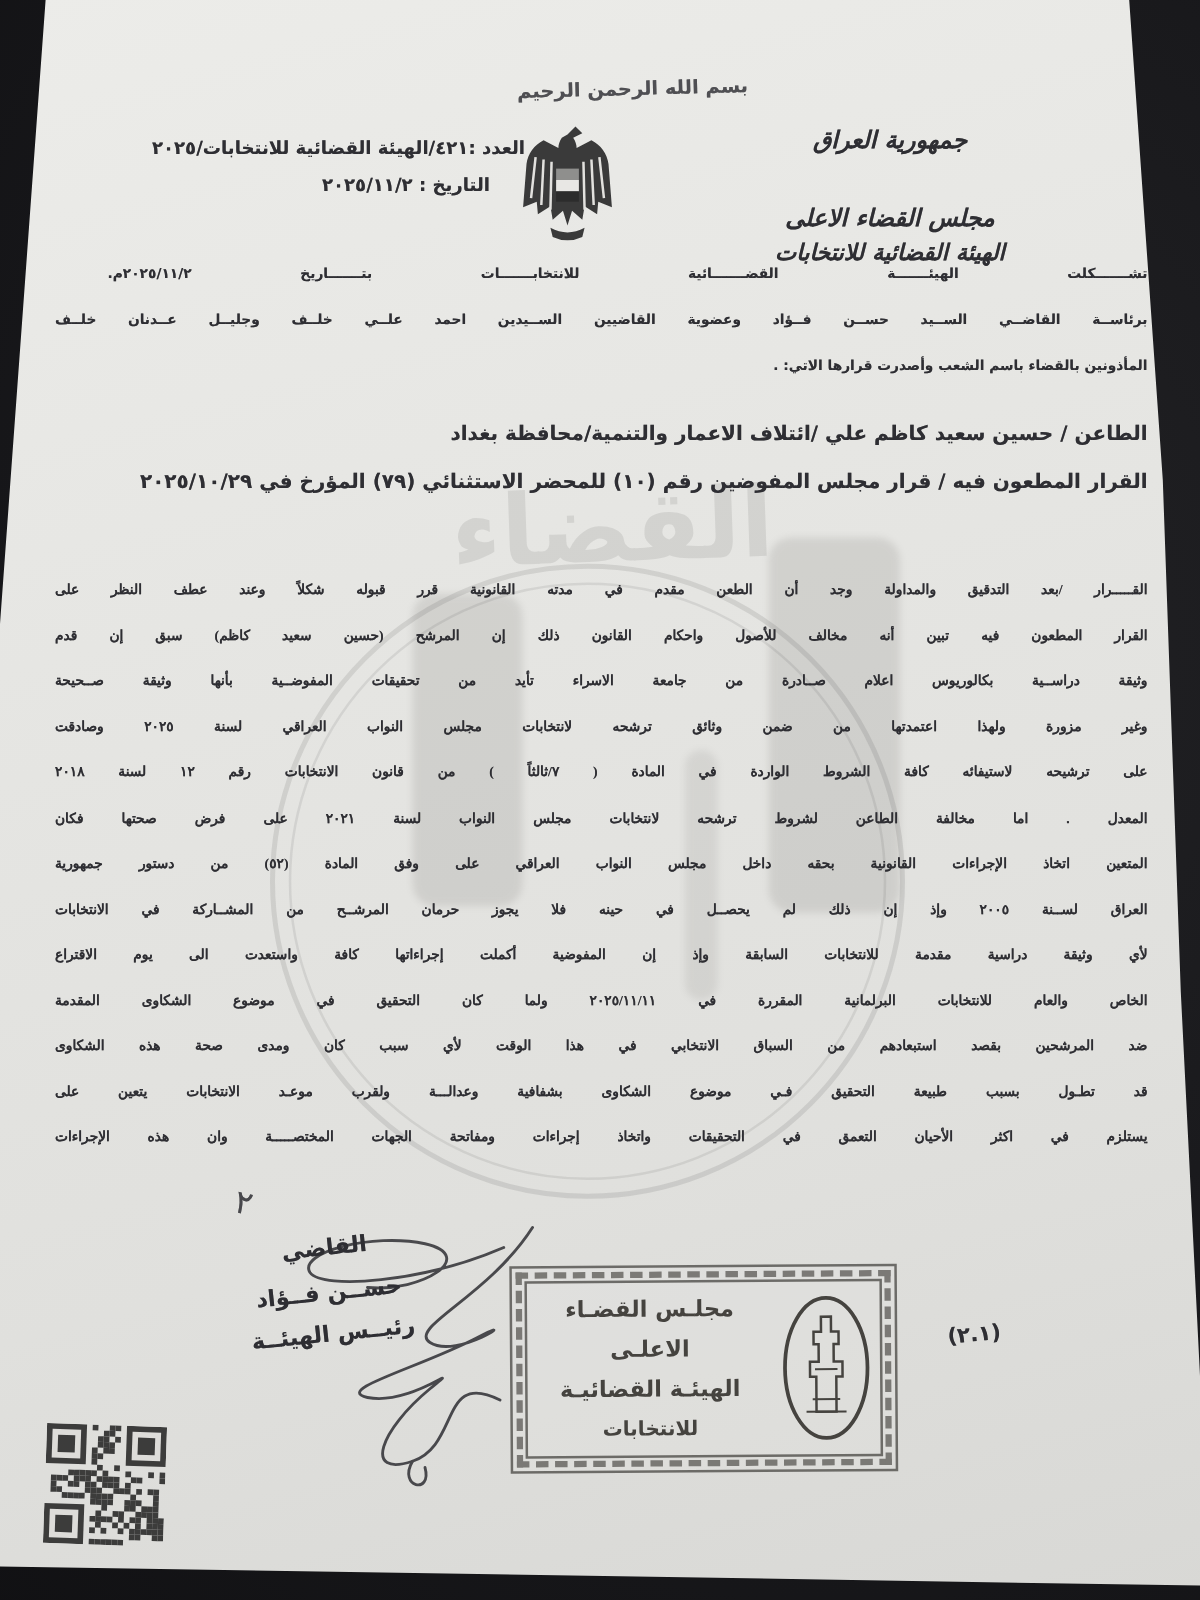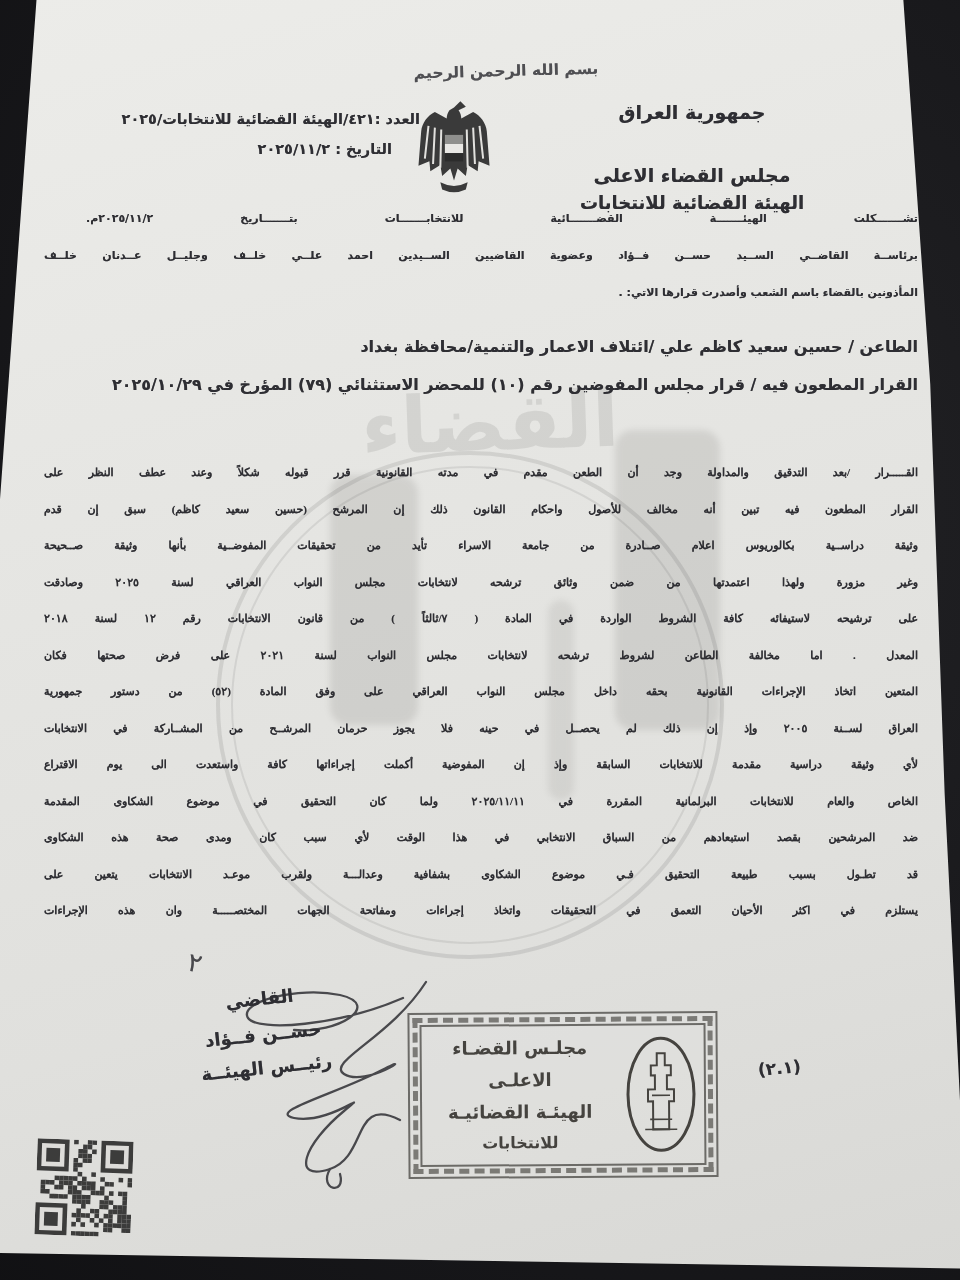--- a/index.html
+++ b/index.html
@@ -11,21 +11,21 @@
   .paper{
     position:absolute;inset:0;
     background:linear-gradient(165deg,#ecece9 0%,#e6e6e3 35%,#e0e0dd 70%,#d8d8d5 100%);
     clip-path:polygon(3.8% 0%, 94.1% 0%, 96.9% 30%, 98.4% 62%, 100% 86%, 100% 99.1%, 0% 97.9%, 0% 39%);
     direction:rtl;color:#2e2e33;
   }
   .abs{position:absolute;}
   .txt{color:#2e2e33;text-shadow:0 0 .5px rgba(45,45,50,.55);}
   .bismillah{top:62px;left:396px;width:220px;text-align:center;font-size:15px;
     font-weight:700;opacity:.82;transform:rotate(-1.5deg) scaleX(1.04);}
-  .hdr-right{top:98px;left:532px;width:320px;text-align:center;font-weight:700;}
+  .hdr-right{top:98px;left:552px;width:320px;text-align:center;font-weight:700;font-style:italic;}
   .hdr-right .l1{font-size:19px;line-height:28px;}
   .hdr-right .l2{font-size:19px;line-height:28px;margin-top:35px;}
   .hdr-right .l3{font-size:18px;line-height:28px;}
   .hdr-left{top:104px;left:88px;width:332px;text-align:right;font-weight:700;font-size:14.5px;line-height:30px;}
   .hdr-left .date{padding-left:0;padding-right:28px;}
   .emblem{top:90px;left:413px;width:82px;height:108px;}
   .block{right:42px;left:44px;}
   .line{height:37px;line-height:37px;font-weight:700;font-size:11px;white-space:nowrap;overflow:visible;}
   .line.j{white-space:normal;text-align:justify;text-align-last:justify;}
   .intro{top:200px;}

